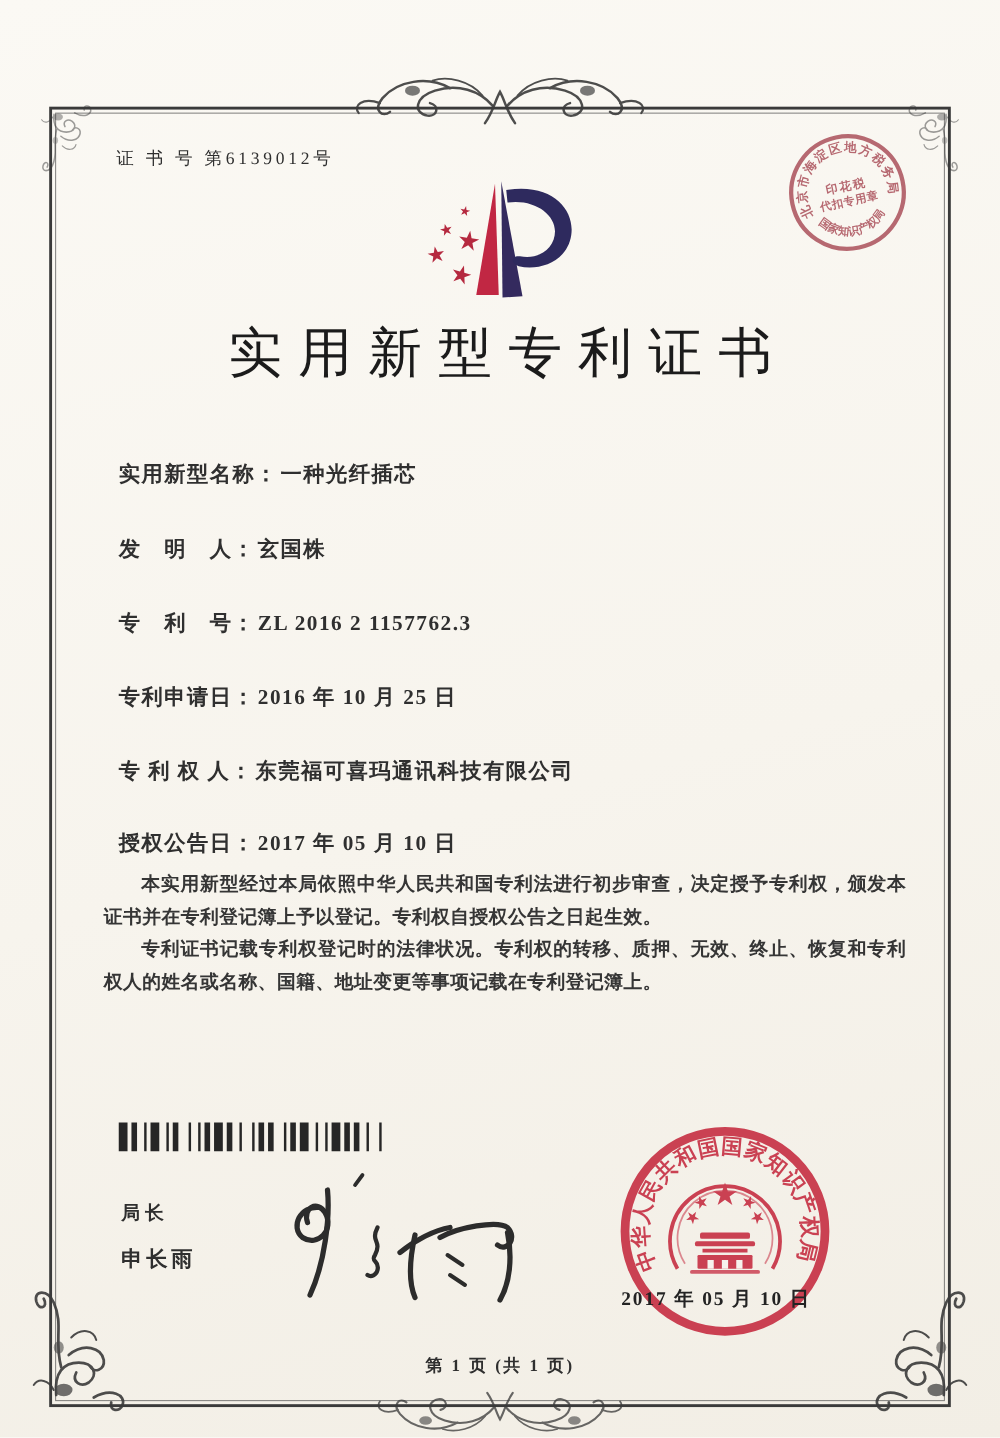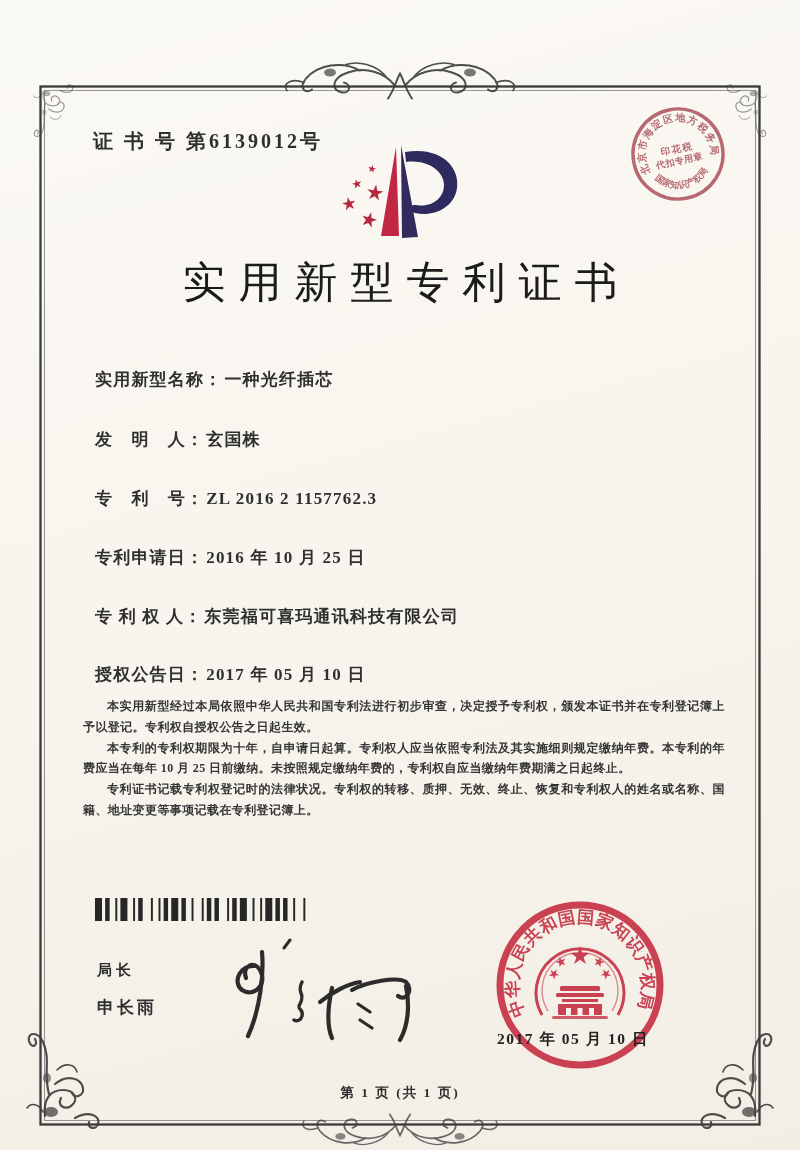--- a/index.html
+++ b/index.html
@@ -4,25 +4,25 @@
 <style>
   html,body{margin:0;padding:0;}
   .page{
     position:relative; width:800px; height:1150px; overflow:hidden;
     background:linear-gradient(165deg,#fbf9f4 0%,#f7f4ed 55%,#f2eee5 100%);
     font-family:"Liberation Serif","DejaVu Serif",serif;
     color:#2f2f2f;
   }
   svg{position:absolute; overflow:visible;}
   .frame-svg{left:0; top:0; z-index:1;}
-  .cert-no{position:absolute; left:93px; top:128px; font-size:20px; font-weight:700; letter-spacing:3px; z-index:4;}
+  .cert-no{position:absolute; left:93px; top:118px; font-size:14px; font-weight:400; letter-spacing:3px; z-index:4;}
   .title{position:absolute; left:0; width:100%; top:254px; text-align:center; font-size:43px; font-weight:400; letter-spacing:13px; text-indent:13px; color:#1b1b1b; z-index:4;}
   .field{position:absolute; left:95px; font-size:17px; font-weight:700; letter-spacing:1.2px; white-space:nowrap; z-index:4;}
   .field .val{margin-left:2px;}
-  .body-text{position:absolute; left:83px; width:642px; top:696px; font-size:12px; line-height:1.73; font-weight:600; text-align:justify; letter-spacing:0.4px; color:#353535; z-index:4;}
+  .body-text{position:absolute; left:83px; width:642px; top:696px; font-size:15px; line-height:1.73; font-weight:600; text-align:justify; letter-spacing:0.4px; color:#353535; z-index:4;}
   .body-text p{margin:0; text-indent:2em;}
   .director-title{position:absolute; left:97px; top:961px; font-size:15px; font-weight:700; letter-spacing:4px; z-index:4;}
   .director-name{position:absolute; left:97px; top:996px; font-size:17px; font-weight:700; letter-spacing:3px; z-index:4;}
   .seal-date{position:absolute; left:497px; top:1029px; font-size:15.5px; font-weight:700; letter-spacing:1.5px; color:#232323; z-index:6; white-space:nowrap;}
   .footer{position:absolute; left:0; width:100%; top:1084px; text-align:center; font-size:13.5px; font-weight:700; letter-spacing:2px; z-index:4;}
   .logo-svg{left:330px; top:140px; z-index:3;}
   .stamp-svg{left:628px; top:104px; z-index:3;}
   .seal-svg{left:490px; top:895px; z-index:5;}
   .sig-svg{left:210px; top:938px; z-index:5;}
   .barcode-svg{left:95px; top:898px; z-index:3;}
@@ -113,21 +113,20 @@
   </div>
   <div class="field" style="top:605px">
     <span>专 利 权 人：</span><span class="val">东莞福可喜玛通讯科技有限公司</span>
   </div>
   <div class="field" style="top:663px">
     <span>授权公告日：</span><span class="val">2017 年 05 月 10 日</span>
   </div>
 
   <div class="body-text">
     <p>本实用新型经过本局依照中华人民共和国专利法进行初步审查，决定授予专利权，颁发本证书并在专利登记簿上予以登记。专利权自授权公告之日起生效。</p>
-    <p>本专利的专利权期限为十年，自申请日起算。专利权人应当依照专利法及其实施细则规定缴纳年费。本专利的年费应当在每年 10 月 25 日前缴纳。未按照规定缴纳年费的，专利权自应当缴纳年费期满之日起终止。</p>
     <p>专利证书记载专利权登记时的法律状况。专利权的转移、质押、无效、终止、恢复和专利权人的姓名或名称、国籍、地址变更等事项记载在专利登记簿上。</p>
   </div>
 
   <svg class="barcode-svg" width="216" height="24" viewBox="0 0 216 24">
     <g id="bars" fill="#262626">
         <rect x="0.00" y="0" width="7.02" height="23"></rect>
         <rect x="10.16" y="0" width="4.48" height="23"></rect>
         <rect x="20.33" y="0" width="1.94" height="23"></rect>
         <rect x="25.41" y="0" width="7.02" height="23"></rect>
         <rect x="38.12" y="0" width="1.94" height="23"></rect>

